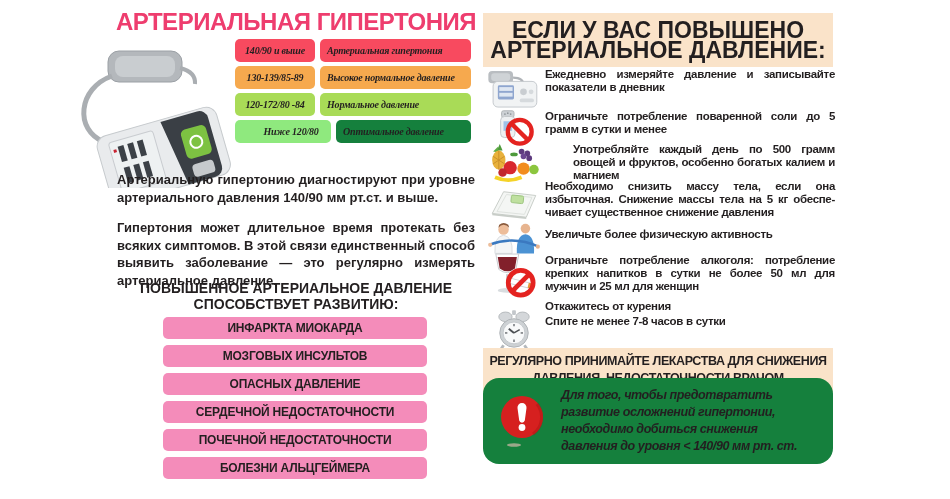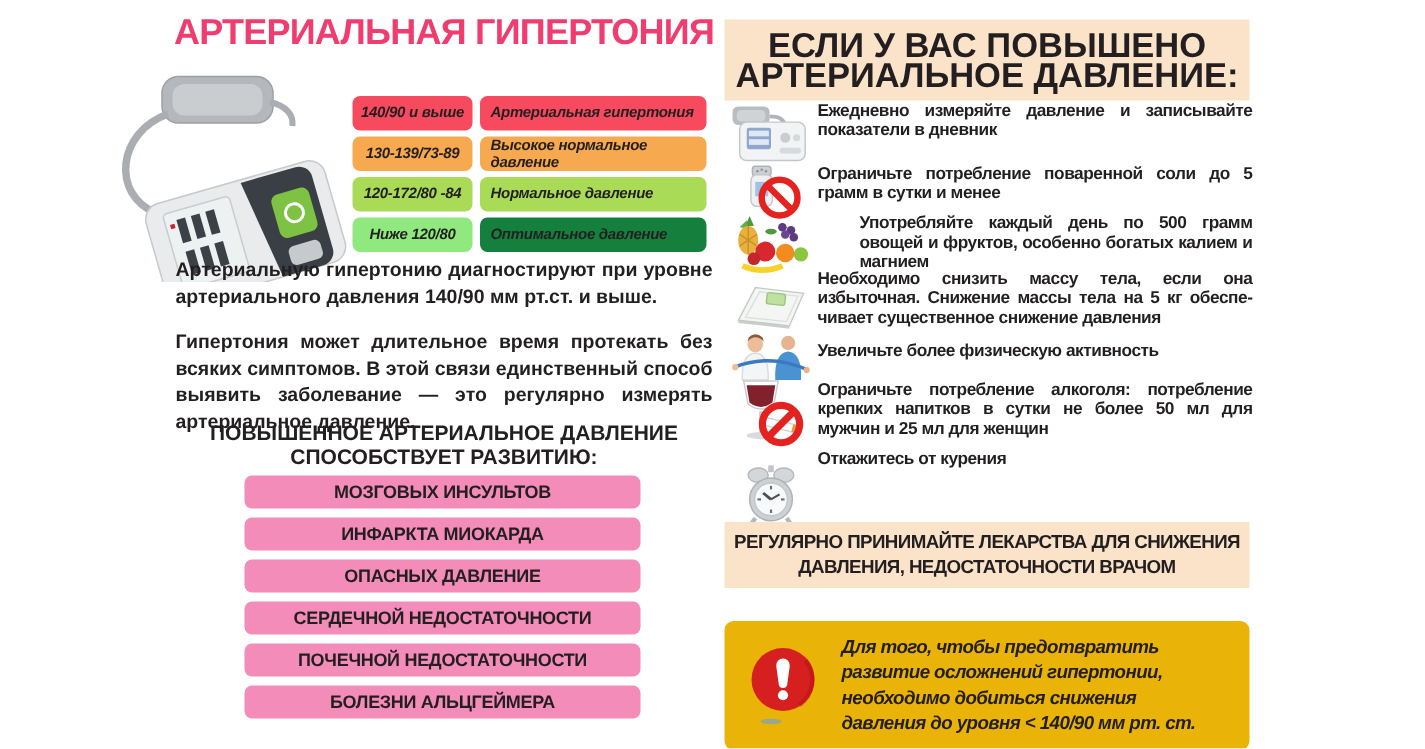--- a/index.html
+++ b/index.html
@@ -7,21 +7,21 @@
     position:relative;width:950px;height:499px;background:#ffffff;overflow:hidden;
     font-family:"Liberation Sans","DejaVu Sans",sans-serif;color:#231f20;
     -webkit-font-smoothing:antialiased;
   }
   
   .title{
     position:absolute;left:112px;top:8px;width:368px;margin:0;text-align:center;
     font-size:24px;line-height:27px;font-weight:800;letter-spacing:-0.5px;color:#ee3d6e;
   }
   .device{position:absolute;left:50px;top:46px;width:192px;height:142px;}
-  .bp-table{position:absolute;left:235px;top:64px;width:236px;display:flex;flex-direction:column;gap:4px;}
+  .bp-table{position:absolute;left:235px;top:39px;width:236px;display:flex;flex-direction:column;gap:4px;font-family:Liberation Serif, serif;}
   .bp-row{display:flex;gap:5px;height:23px;}
   .chip{
     border-radius:5px;font-size:10px;font-style:italic;font-weight:700;letter-spacing:-0.2px;
     display:flex;align-items:center;color:#231f20;
   }
   .value-chip{width:80px;flex-shrink:0;justify-content:center;}
   .label-chip{flex:1;padding-left:7px;}
   .paras{position:absolute;left:117px;top:171px;width:358px;}
   .para{margin:0 0 13px 0;font-size:13px;line-height:17.5px;font-weight:700;text-align:justify;}
   .risk-heading{
@@ -51,21 +51,21 @@
   .rec-list .rec-row:nth-of-type(7){height:15px;}
   .rec-list .rec-row:nth-of-type(8){height:33px;}
   .icon-cell{width:62px;flex-shrink:0;display:flex;align-items:center;justify-content:center;overflow:visible;}
   .icon-cell svg{overflow:visible;}
   .rec-text{flex:1;font-size:11.5px;line-height:13px;font-weight:700;letter-spacing:-0.3px;text-align:justify;}
   .med-note{
     position:absolute;left:483px;top:348px;width:350px;height:44px;background:#fae3c9;
     display:flex;align-items:center;justify-content:center;text-align:center;
     font-size:12.5px;line-height:17px;font-weight:800;letter-spacing:-0.4px;white-space:pre-line;
   }
-  .warning-box{position:absolute;left:483px;top:414px;width:350px;height:86px;background:#eab308;border-radius:6px;}
+  .warning-box{position:absolute;left:483px;top:378px;width:350px;height:86px;background:#15803d;border-radius:16px;}
   .warn-icon{position:absolute;left:16px;top:14px;width:46px;height:56px;}
   .warn-text{
     position:absolute;left:78px;top:9px;width:272px;
     font-size:12.5px;line-height:17px;font-weight:700;font-style:italic;letter-spacing:-0.4px;white-space:pre-line;
   }
 </style>
 </head>
 <body>
 
 <div class="poster">
@@ -99,46 +99,46 @@
     </svg>
   </div>
 
   <div class="bp-table">
 
   <div class="bp-row">
         <div class="chip value-chip" style="background-color: rgb(248, 74, 95);">140/90 и выше</div>
         <div class="chip label-chip" style="background-color: rgb(248, 74, 95);">Артериальная гипертония</div>
       </div>
       <div class="bp-row">
-        <div class="chip value-chip" style="background-color: rgb(246, 169, 78);">130-139/73-89</div>
+        <div class="chip value-chip" style="background-color: rgb(246, 169, 78);">130-139/85-89</div>
         <div class="chip label-chip" style="background-color: rgb(246, 169, 78);">Высокое нормальное давление</div>
       </div>
       <div class="bp-row">
         <div class="chip value-chip" style="background-color: rgb(169, 219, 87);">120-172/80 -84</div>
         <div class="chip label-chip" style="background-color: rgb(169, 219, 87);">Нормальное давление</div>
       </div>
       <div class="bp-row">
-        <div class="chip value-chip" style="background-color: rgb(143, 233, 126);">Ниже 120/80</div>
+        <div class="chip value-chip" style="background-color: rgb(143, 233, 126); padding-left: 16px;">Ниже 120/80</div>
         <div class="chip label-chip" style="background-color: #15803d;">Оптимальное давление</div>
       </div>
     </div>
 
   <div class="paras">
 
   <p class="para">Артериальную гипертонию диагностируют при уровне артериального давления 140/90 мм рт.ст. и выше.</p>
       <p class="para">Гипертония может длительное время протекать без всяких симптомов. В этой связи единственный способ выявить заболевание — это регулярно измерять артериальное давление.</p>
     </div>
 
   <div class="risk-heading">ПОВЫШЕННОЕ АРТЕРИАЛЬНОЕ ДАВЛЕНИЕ
 СПОСОБСТВУЕТ РАЗВИТИЮ:</div>
 
   <div class="risk-list">
 
-  <div class="risk-btn">МОЗГОВЫХ ИНСУЛЬТОВ</div>
-      <div class="risk-btn">ИНФАРКТА МИОКАРДА</div>
+  <div class="risk-btn">ИНФАРКТА МИОКАРДА</div>
+      <div class="risk-btn">МОЗГОВЫХ ИНСУЛЬТОВ</div>
       <div class="risk-btn">ОПАСНЫХ ДАВЛЕНИЕ</div>
       <div class="risk-btn">СЕРДЕЧНОЙ НЕДОСТАТОЧНОСТИ</div>
       <div class="risk-btn">ПОЧЕЧНОЙ НЕДОСТАТОЧНОСТИ</div>
       <div class="risk-btn">БОЛЕЗНИ АЛЬЦГЕЙМЕРА</div>
     </div>
 
   <div class="right-header">ЕСЛИ У ВАС ПОВЫШЕНО
 АРТЕРИАЛЬНОЕ ДАВЛЕНИЕ:</div>
 
   <div class="rec-list">
@@ -258,20 +258,21 @@
     <circle cx="20" cy="24" r="15" fill="#cdd1d4" stroke="#aeb2b6"></circle>
     <circle cx="20" cy="24" r="11.5" fill="#f8f9fa" stroke="#c3c7cb"></circle>
     <line x1="20" y1="14.5" x2="20" y2="17" stroke="#6a6e72" stroke-width="1.5"></line>
     <line x1="20" y1="31" x2="20" y2="33.5" stroke="#6a6e72" stroke-width="1.5"></line>
     <line x1="10.5" y1="24" x2="13" y2="24" stroke="#6a6e72" stroke-width="1.5"></line>
     <line x1="27" y1="24" x2="29.5" y2="24" stroke="#6a6e72" stroke-width="1.5"></line>
     <line x1="20" y1="24" x2="14.5" y2="19.5" stroke="#4a4e52" stroke-width="2"></line>
     <line x1="20" y1="24" x2="26" y2="20.5" stroke="#4a4e52" stroke-width="1.5"></line>
   </svg>
         </div>
+        <div class="rec-text">Спите не менее 7-8 часов в сутки</div>
       </div>
     </div>
 
   <div class="med-note">РЕГУЛЯРНО ПРИНИМАЙТЕ ЛЕКАРСТВА ДЛЯ СНИЖЕНИЯ
 ДАВЛЕНИЯ, НЕДОСТАТОЧНОСТИ ВРАЧОМ</div>
 
   <div class="warning-box">
     <div class="warn-icon">
       <svg width="46" height="56" viewBox="0 0 46 56">
         <circle cx="23" cy="25" r="21" fill="#d6201f"></circle>

